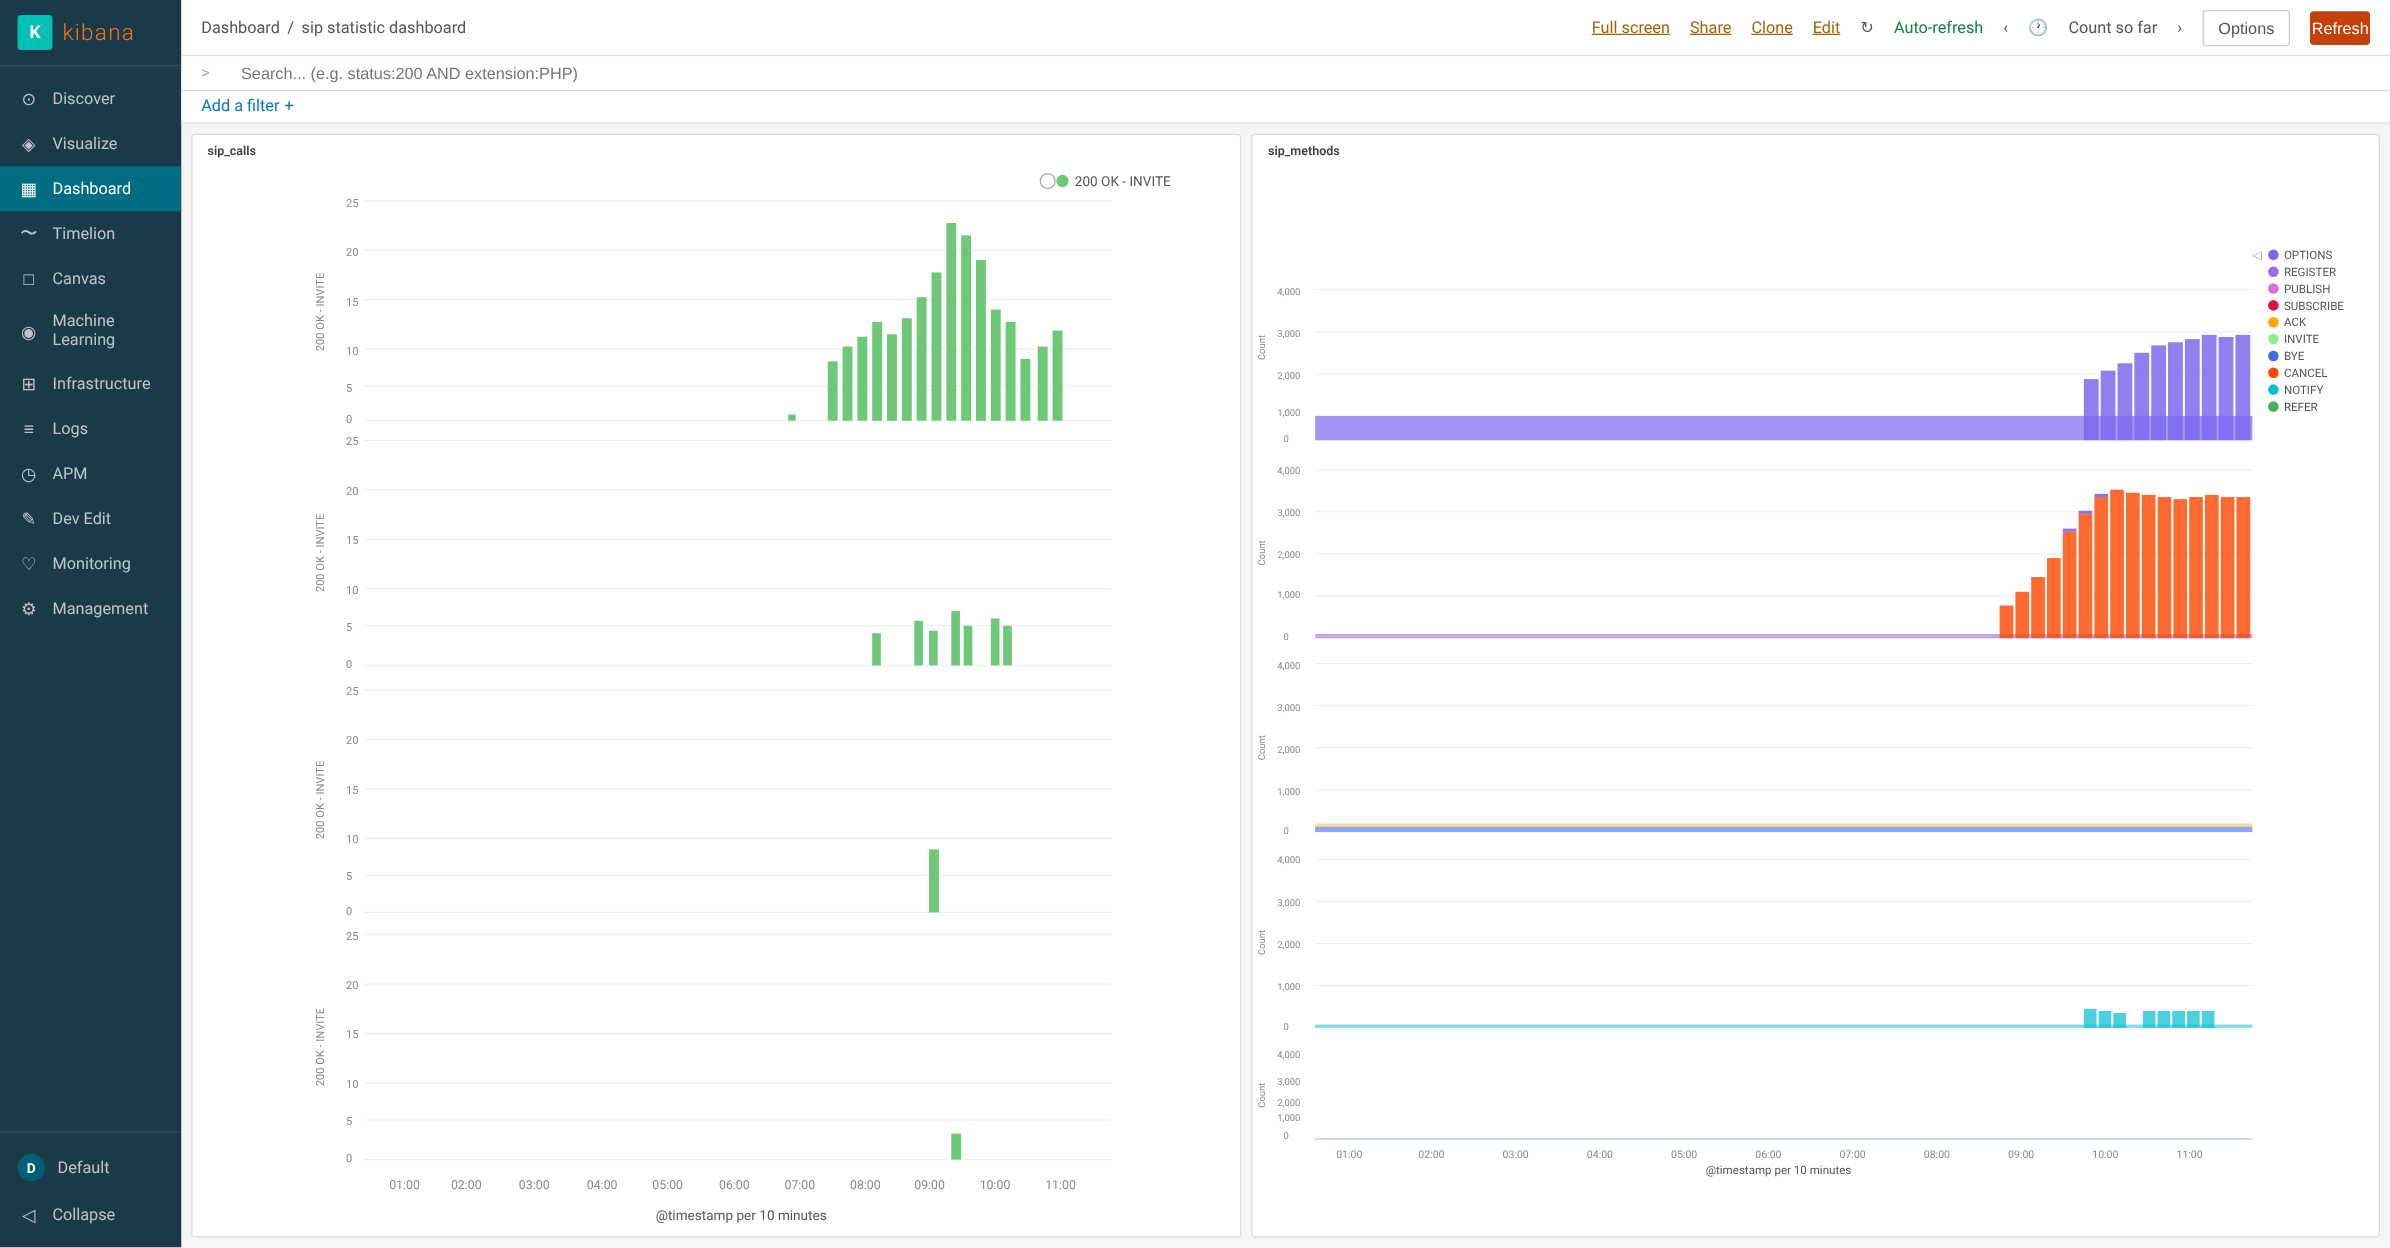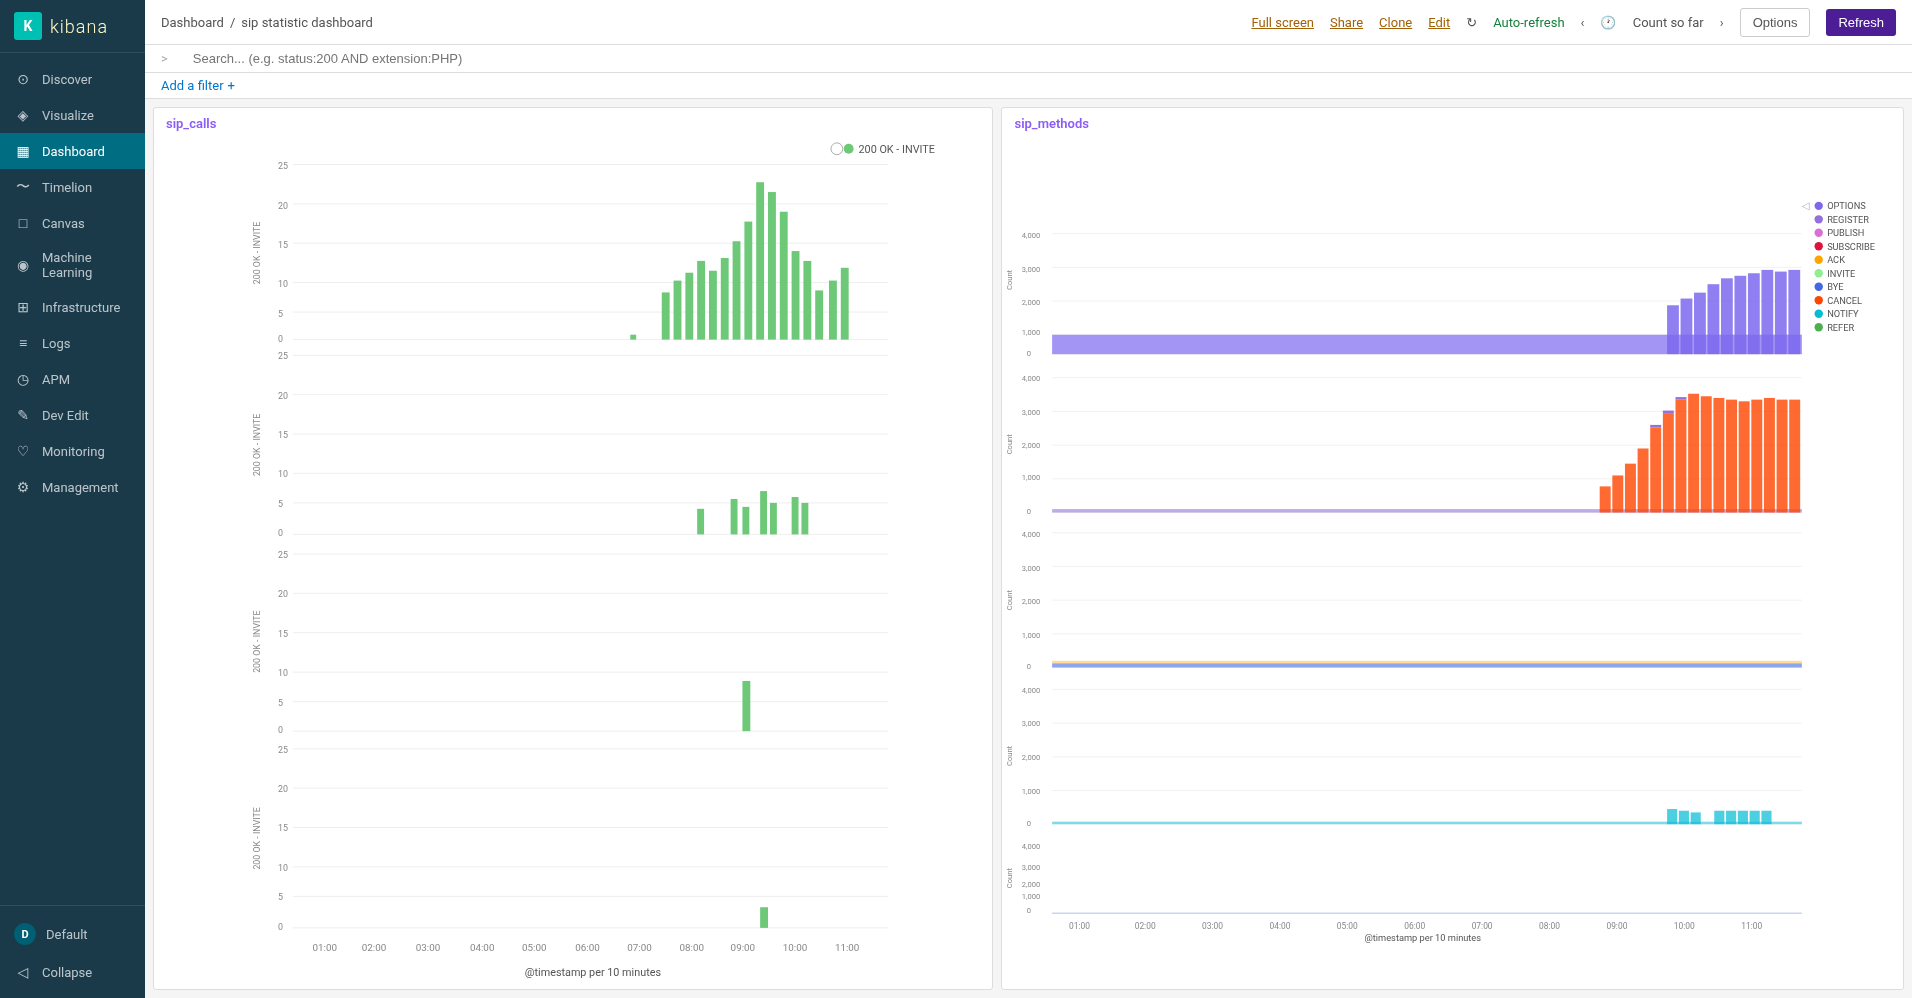--- a/index.html
+++ b/index.html
@@ -32,21 +32,21 @@
       align-items: center;
       justify-content: center;
       font-weight: bold;
       font-size: 14px;
       color: #fff;
       margin-right: 8px;
     }
     .logo-text {
       font-size: 18px;
       font-weight: 300;
-      color: #fef9c3;
+      color: #f97316;
       letter-spacing: 1px;
     }
     .sidebar-nav { flex: 1; padding: 8px 0; }
     .nav-item {
       display: flex;
       align-items: center;
       padding: 9px 14px;
       color: rgba(255,255,255,0.7);
       cursor: pointer;
       font-size: 13px;
@@ -118,24 +118,24 @@
     .breadcrumb span { color: #555; }
     .topbar-actions {
       display: flex;
       align-items: center;
       gap: 16px;
       font-size: 13px;
       color: #555;
     }
     .topbar-actions .action-link { color: #a16207; cursor: pointer; text-decoration: underline; }
     .btn-refresh {
-      background: #4c1d95;
+      background: #c2410c;
       color: #fff;
       border: none;
-      padding: 6px 12px;
+      padding: 6px 1px;
       border-radius: 3px;
       cursor: pointer;
       font-size: 13px;
       font-weight: 500;
     }
     .btn-options {
       background: #fff;
       color: #555;
       border: 1px solid #ccc;
       padding: 6px 12px;
@@ -197,22 +197,22 @@
     .panel {
       background: #fff;
       border: 1px solid #ddd;
       border-radius: 3px;
       flex: 1;
       display: flex;
       flex-direction: column;
       overflow: hidden;
     }
     .panel-title {
-      font-size: 13px;
-      color: #8b5cf6;
+      font-size: 10px;
+      color: #404040;
       padding: 8px 12px 4px;
       font-weight: 600;
     }
     .panel-body {
       flex: 1;
       overflow: hidden;
       padding: 0 8px 8px;
     }
     .sip-calls-panel { flex: 0 0 48%; }
     .sip-methods-panel { flex: 1; }

